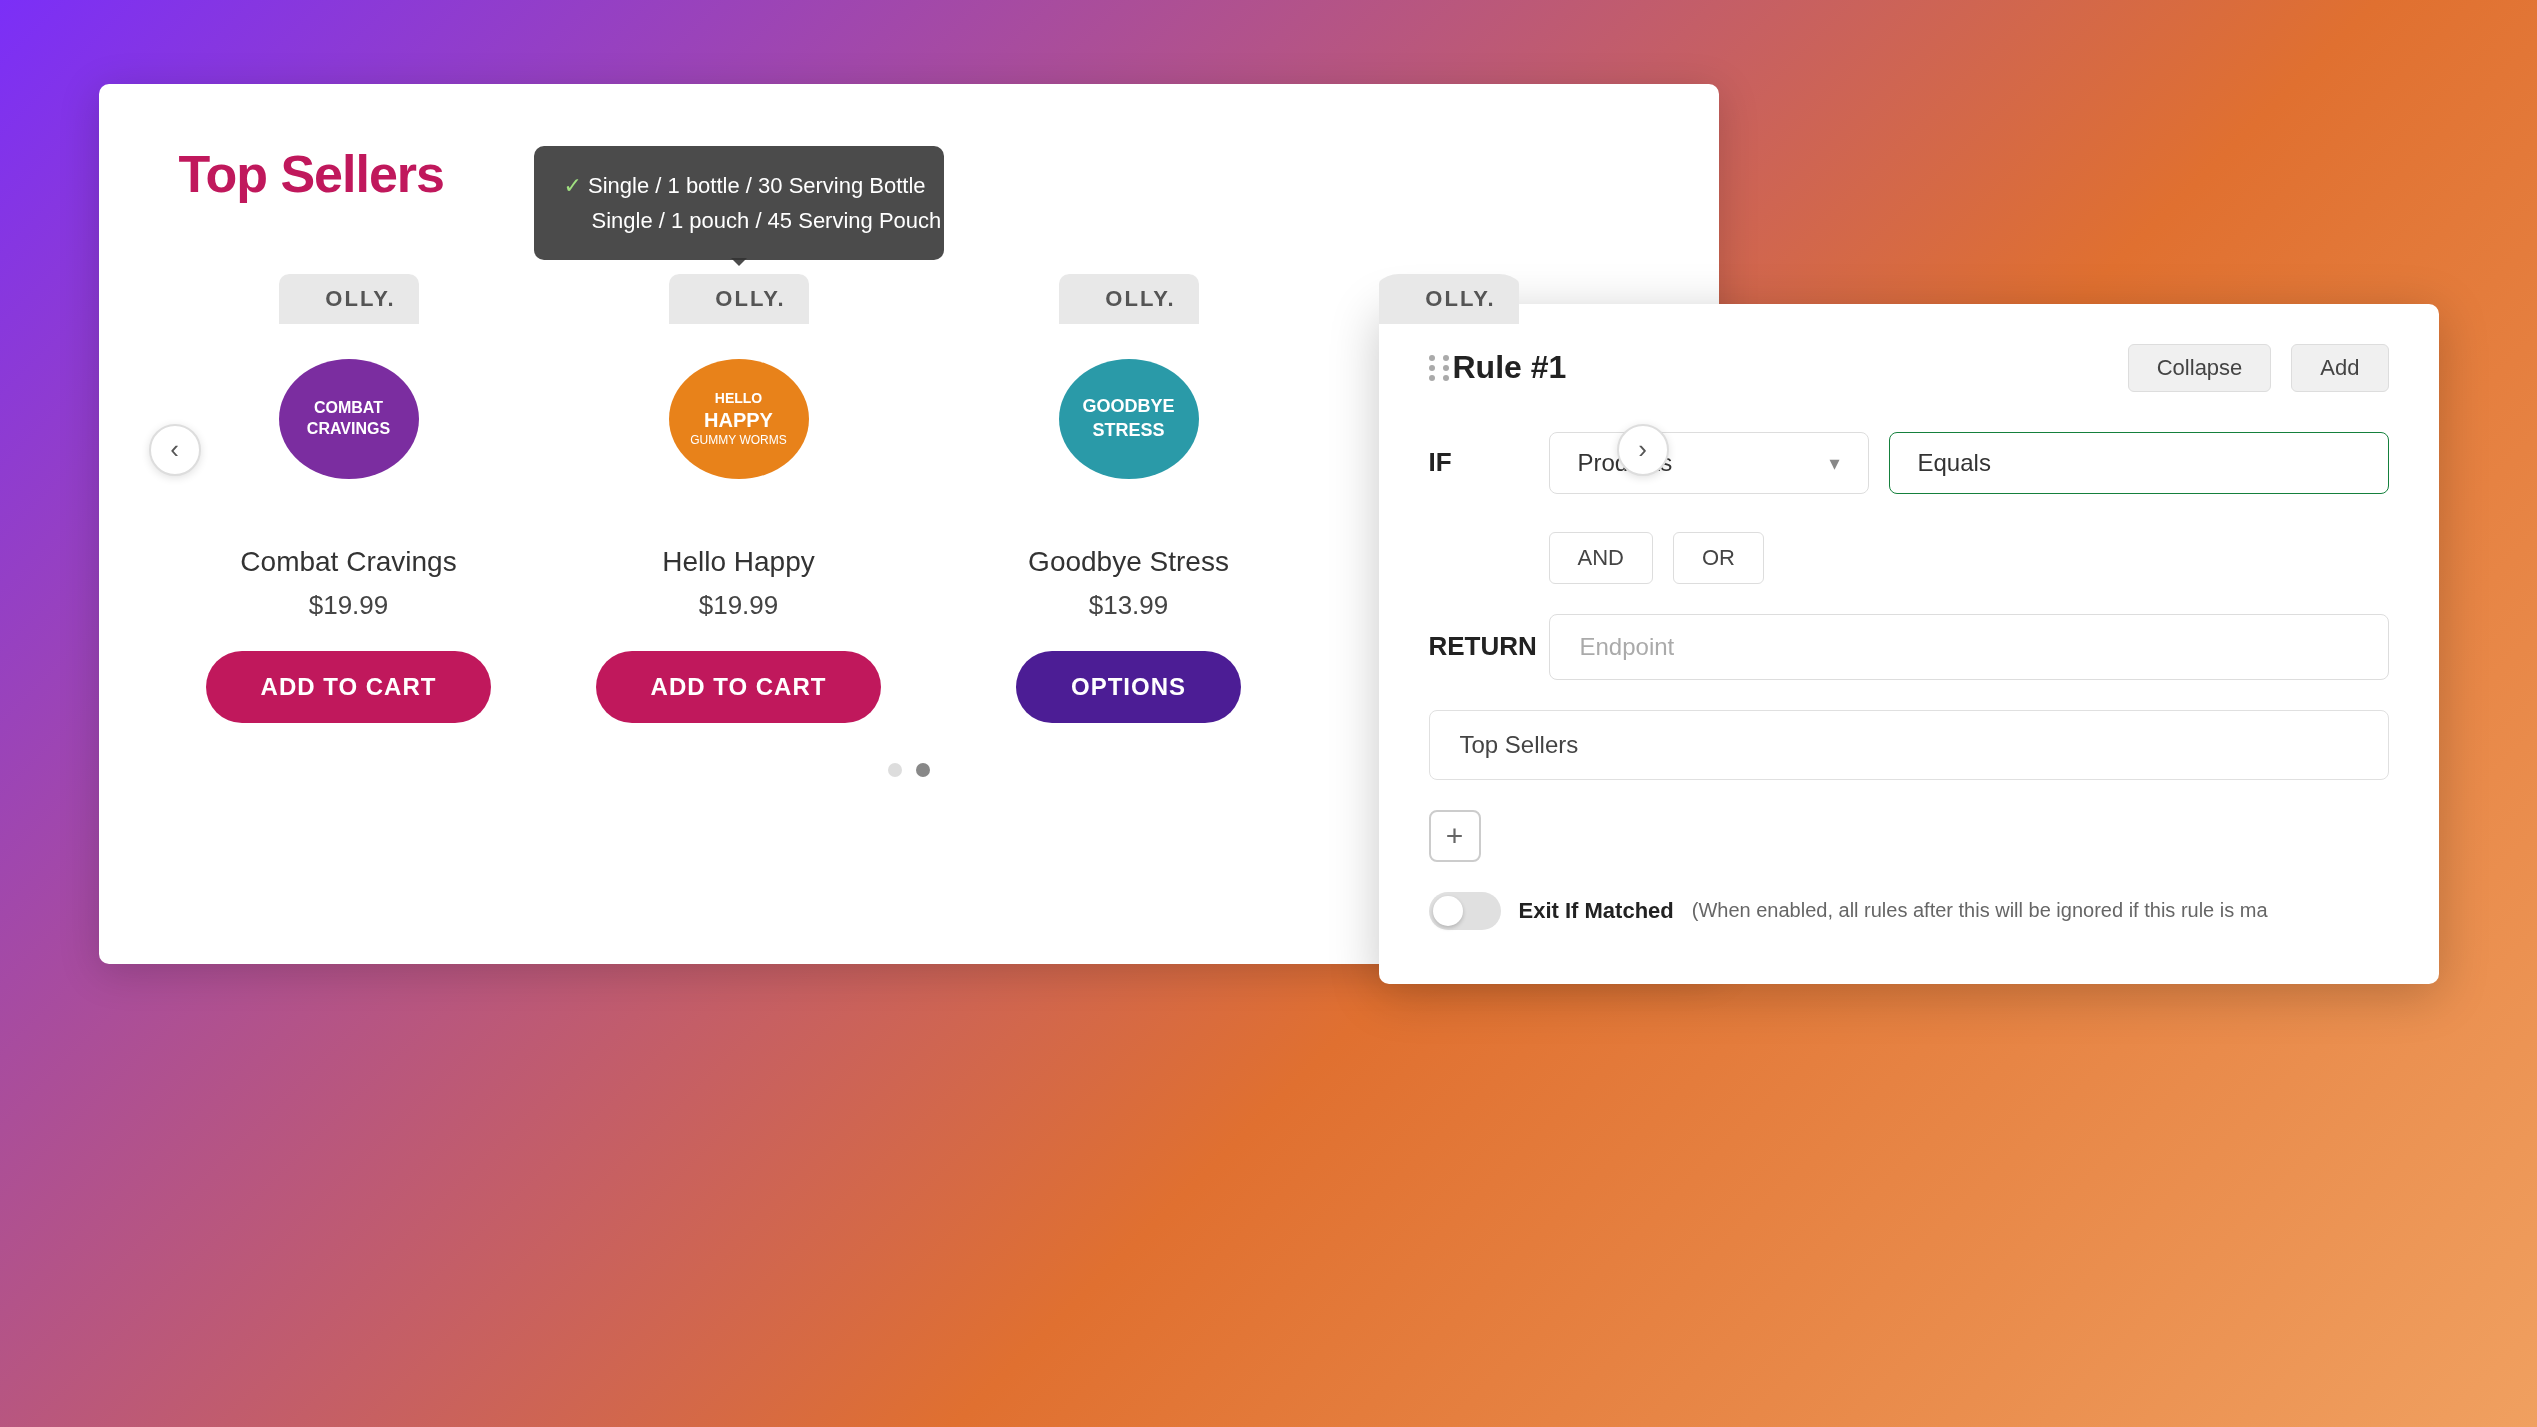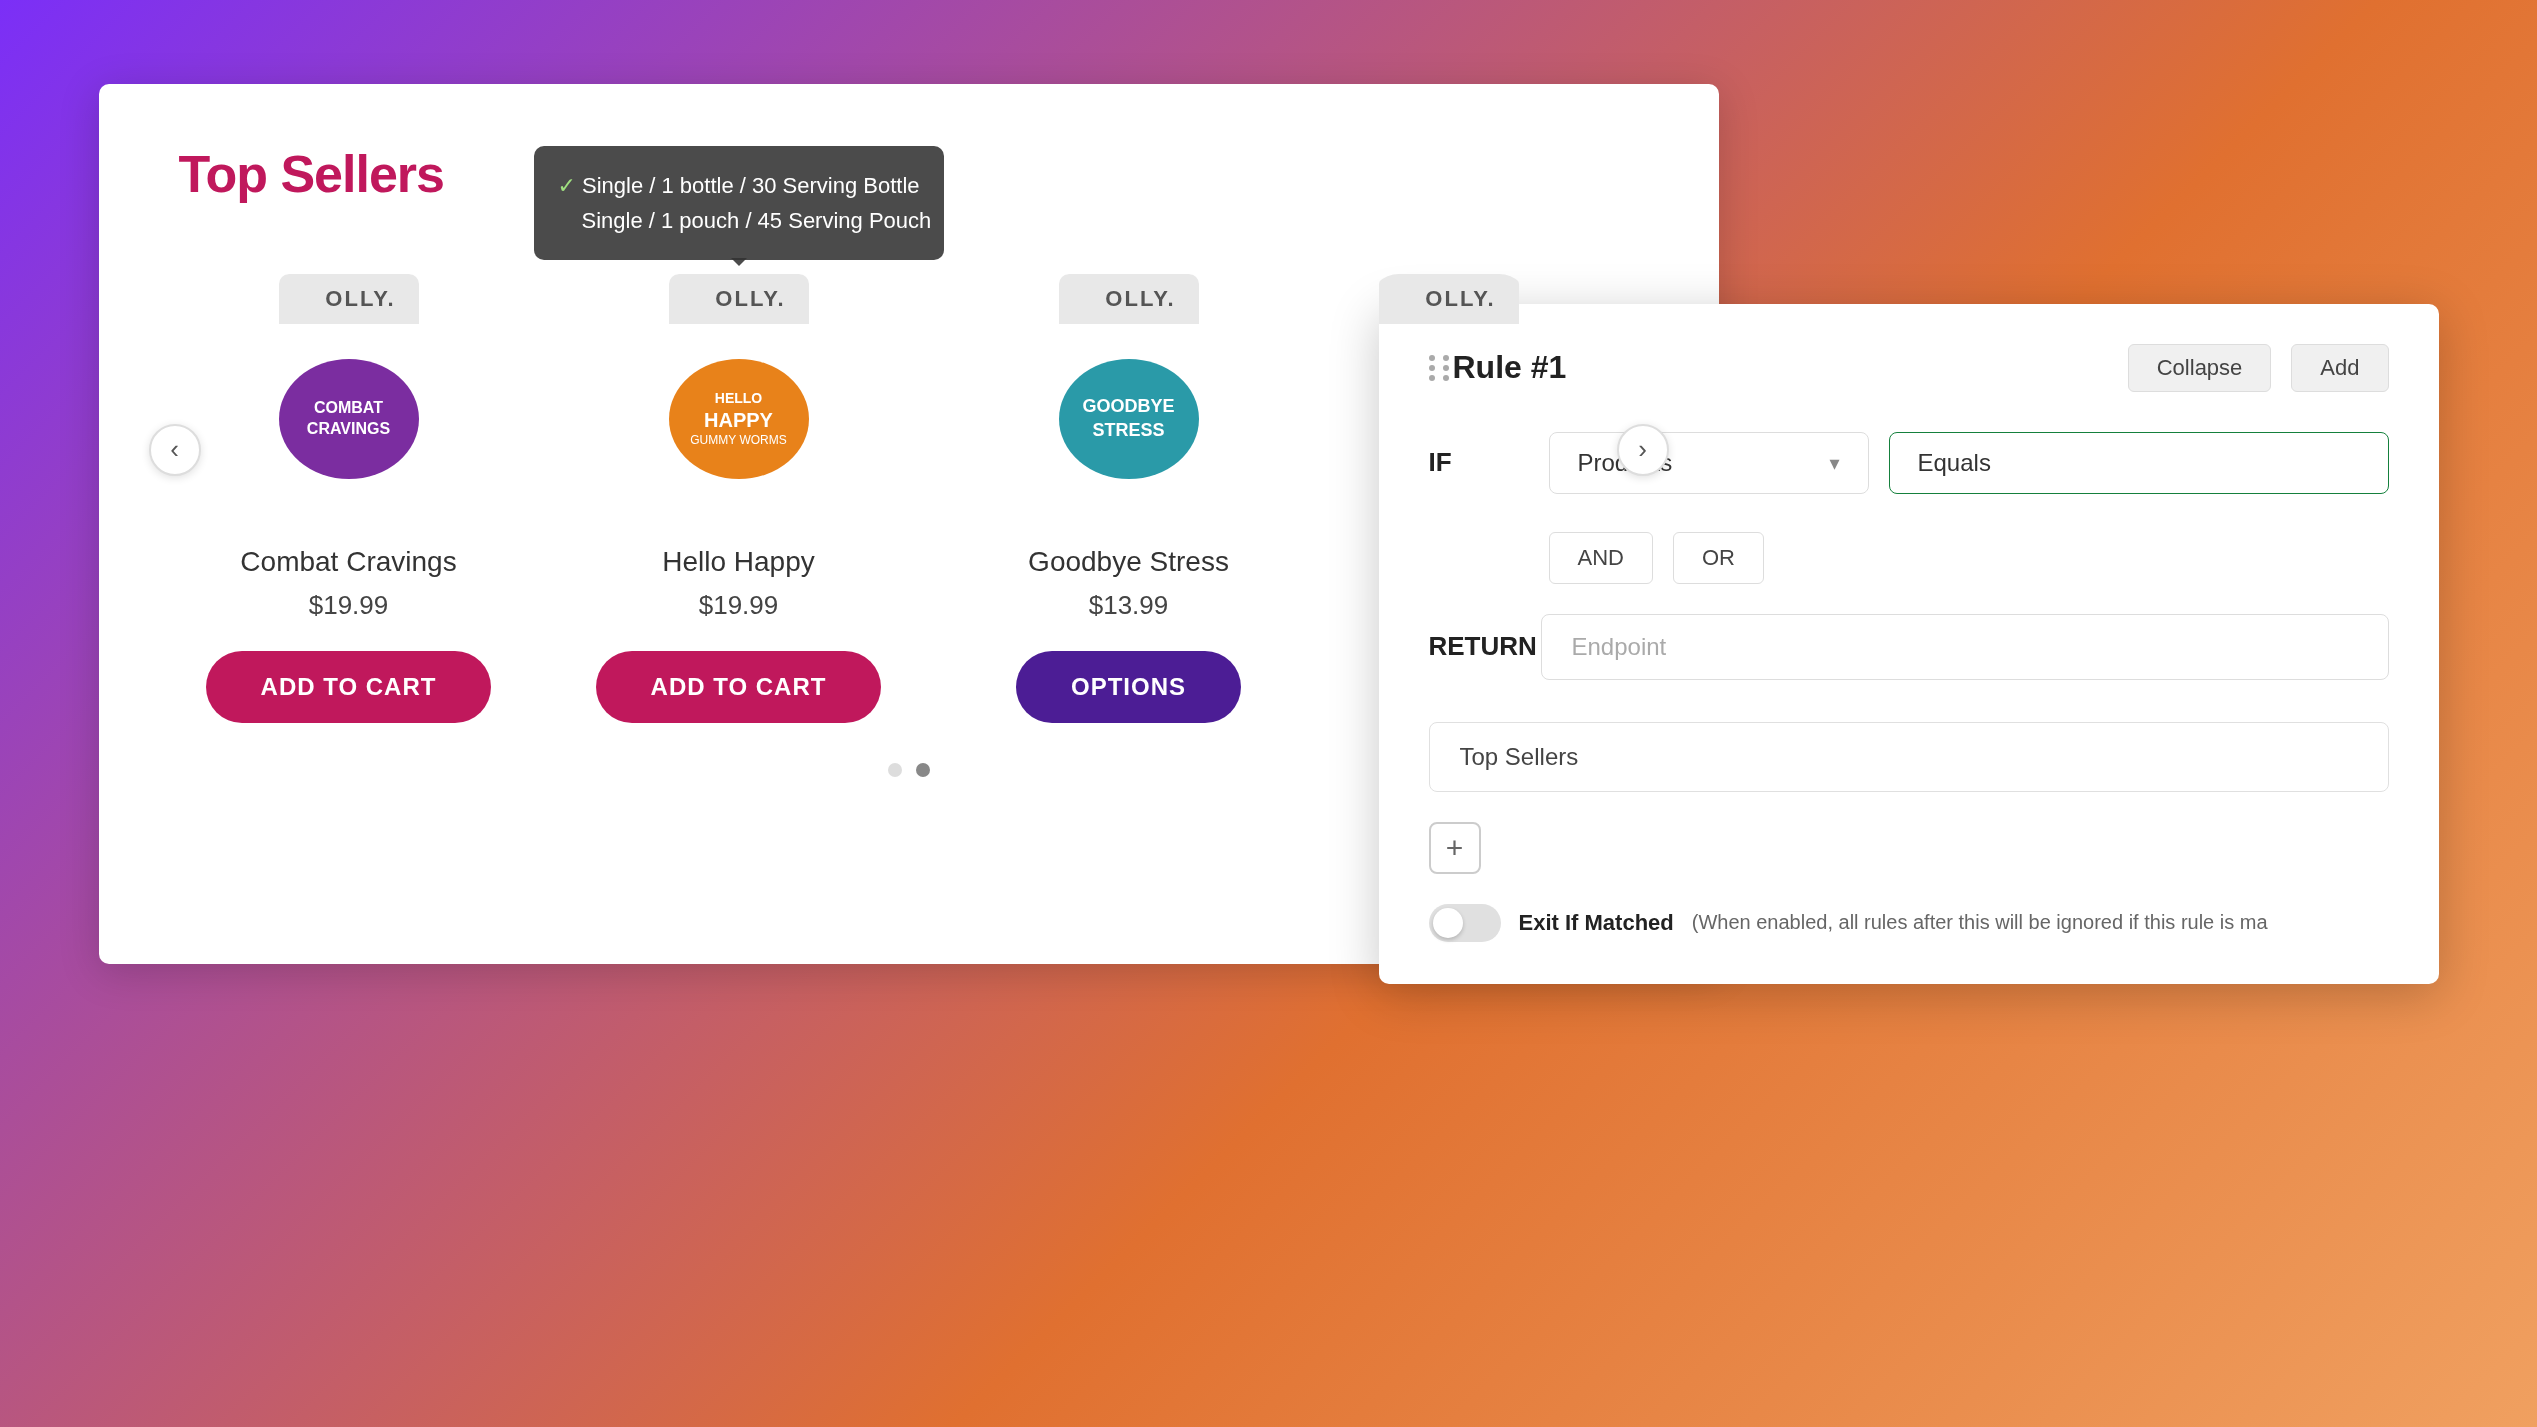--- a/index.html
+++ b/index.html
@@ -185,21 +185,21 @@
 
     
     .product-dropdown {
       position: absolute;
       top: -110px;
       left: 50%;
       transform: translateX(-50%);
       background: rgba(50, 50, 50, 0.88);
       color: #fff;
       border-radius: 10px;
-      padding: 22px 20px;
+      padding: 22px 30px;
       font-size: 22px;
       line-height: 1.6;
       white-space: nowrap;
       z-index: 20;
       width: 410px;
       text-align: center;
     }
     .product-dropdown::after {
       content: '';
       position: absolute;
@@ -344,22 +344,22 @@
       font-size: 22px;
       color: #444;
       background: #fff;
       cursor: pointer;
       margin-top: 8px;
     }
 
     .rule-return-row {
       display: flex;
       align-items: center;
-      gap: 12px;
-      margin-bottom: 42px;
+      gap: 20px;
+      margin-bottom: 30px;
     }
 
     .rule-endpoint-box {
       border: 1px solid #ddd;
       border-radius: 8px;
       padding: 18px 30px;
       font-size: 24px;
       color: #aaa;
       flex: 1;
     }

